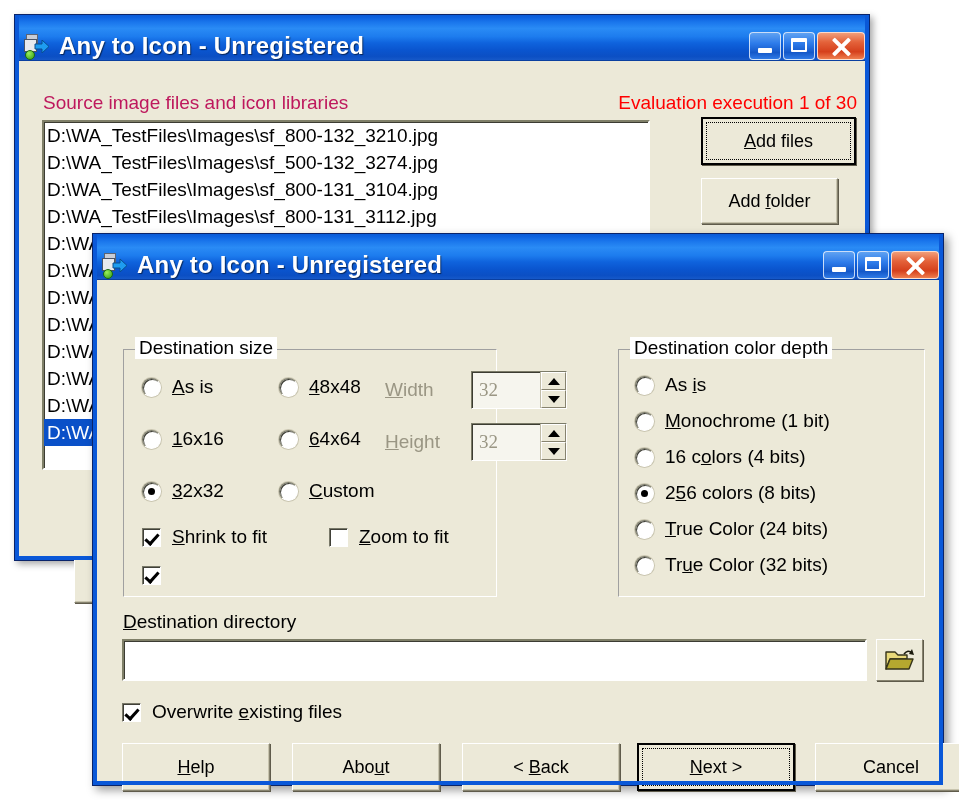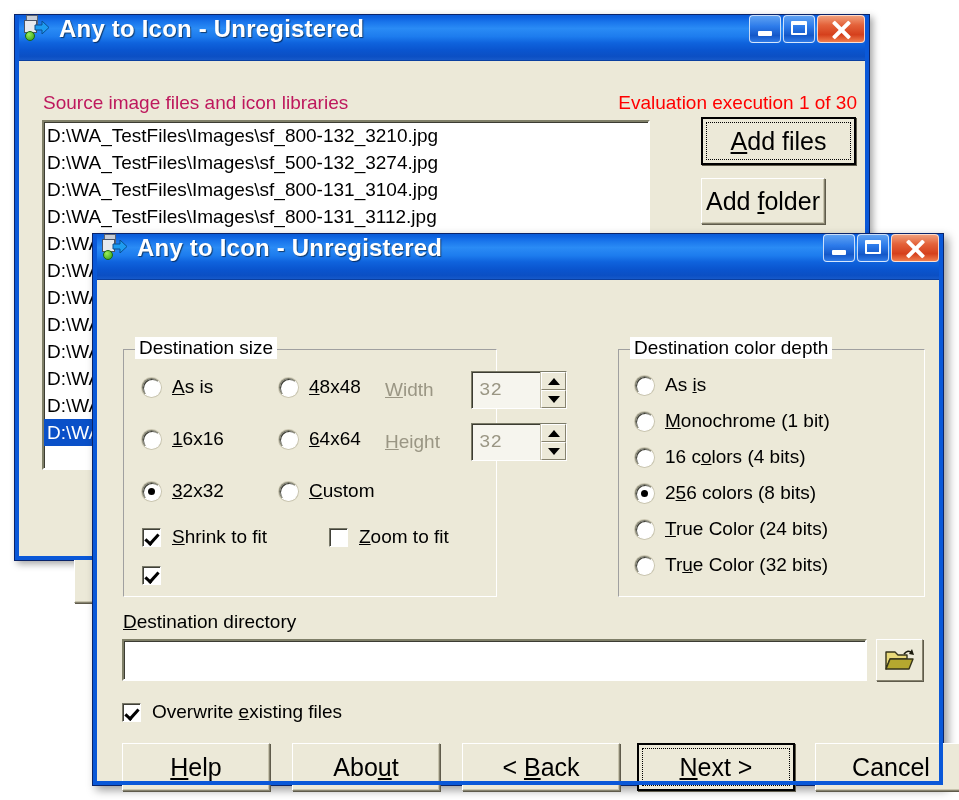--- a/index.html
+++ b/index.html
@@ -35,21 +35,21 @@
     pointer-events: none;
   }
   .titlebar {
     position: relative;
     height: 46px;
     background: linear-gradient(to bottom,
        #0a5ad6 0%, #0d62e0 6%, #1a76ec 16%, #2a8bf5 30%,
        #1d7cee 48%, #0f63dd 62%, #0a55cf 78%, #0b4fc4 92%, #1659c9 100%);
     border-bottom: 1px solid #0a3fa0;
     display: flex;
-    align-items: flex-start;
+    align-items: flex-end;
     padding: 0 4px 0 9px;
     box-sizing: border-box;
   }
   .title-text {
     color: #ffffff;
     font-size: 24px;
     font-weight: bold;
     letter-spacing: 0.2px;
     text-shadow: 1px 1px 1px rgba(0,0,0,0.55);
     white-space: nowrap;
@@ -174,21 +174,21 @@
   .lb-item.selected {
     background: #0a50c8;
     color: #ffffff;
   }
 
   .xp-btn {
     background: #ece9d8;
     border: 1px solid;
     border-color: #ffffff #87836f #87836f #ffffff;
     box-shadow: 1px 1px 0 #5f5b4b, inset -1px -1px 0 #c8c4ae;
-    font-size: 25px;
+    font-size: 18px;
     color: #000000;
     font-family: "Liberation Sans", sans-serif;
     display: flex;
     align-items: center;
     justify-content: center;
     box-sizing: border-box;
     cursor: pointer;
     user-select: none;
   }
   .xp-btn.default {
@@ -200,21 +200,21 @@
     left: 3px; top: 3px; right: 3px; bottom: 3px;
     border: 1px dotted #000000;
     pointer-events: none;
   }
   #btn-addfiles {
     position: absolute;
     left: 682px; top: 55px; width: 155px; height: 48px;
   }
   #btn-addfolder {
     position: absolute;
-    left: 682px; top: 116px; width: 124px; height: 46px;
+    left: 682px; top: 116px; width: 137px; height: 46px;
   }
   #btn-back-help {
     position: absolute;
     left: 55px; top: 495px; width: 140px; height: 46px;
   }
 
   
   #win-front {
     left: 92px; top: 233px; width: 852px; height: 553px;
     box-shadow: 4px 4px 9px rgba(0,0,0,0.4);
@@ -322,21 +322,21 @@
     display: flex;
     align-items: center;
     box-sizing: border-box;
     position: relative;
   }
   .spin-val {
     flex: 1 1 auto;
     padding-left: 7px;
     font-size: 19px;
     color: #9a9684;
-    font-family: Liberation Mono, monospace;
+    font-family: Liberation Serif, serif;
   }
   .spin-btns {
     width: 26px; height: 100%;
     display: flex; flex-direction: column;
     border-left: 1px solid #c0bca8;
     box-sizing: border-box;
   }
   .spin-up, .spin-dn {
     flex: 1 1 50%;
     background: #ece9d8;

